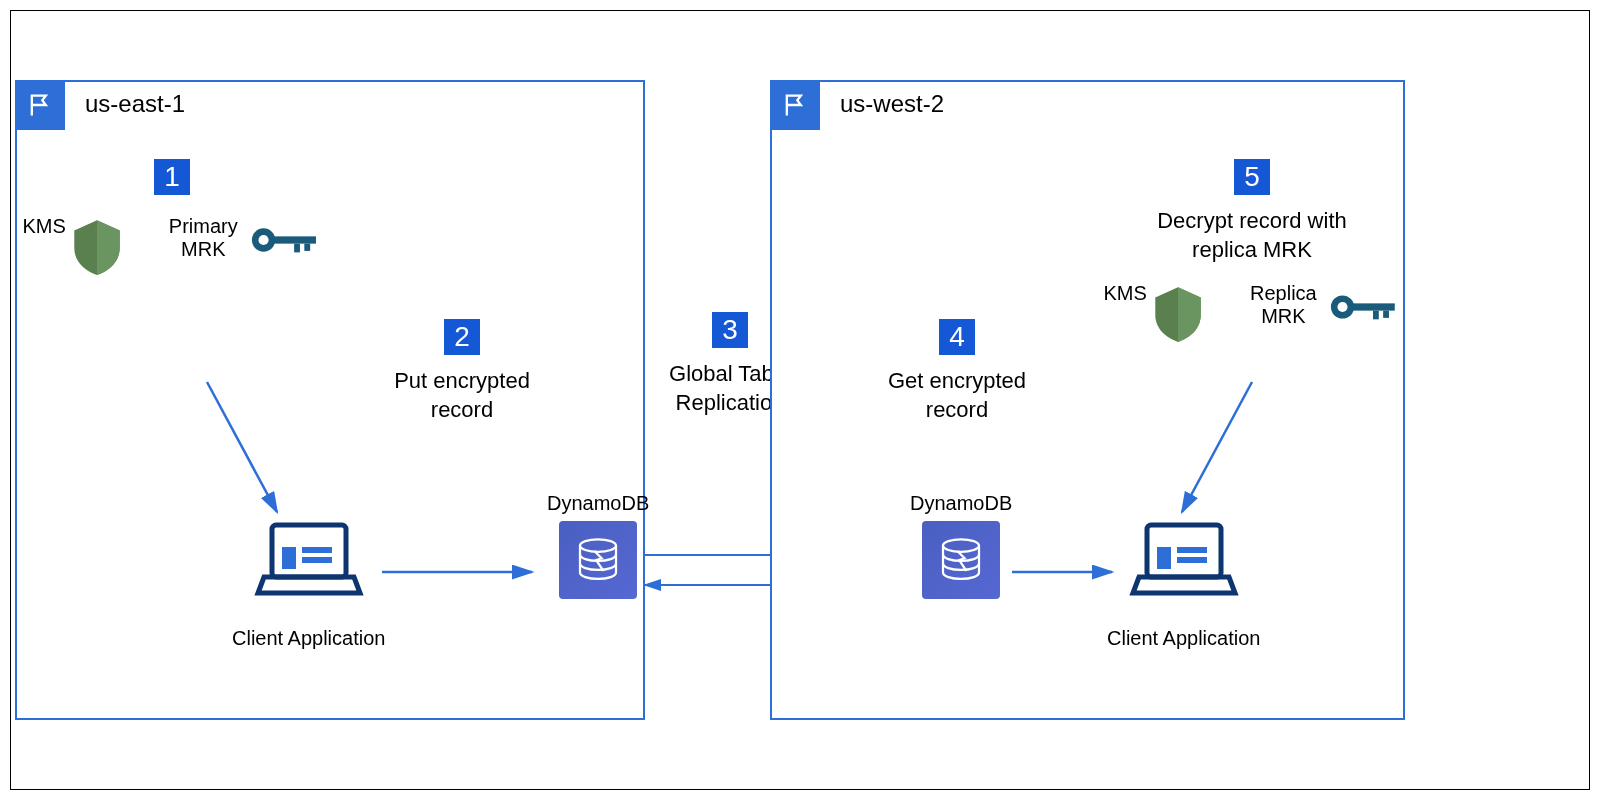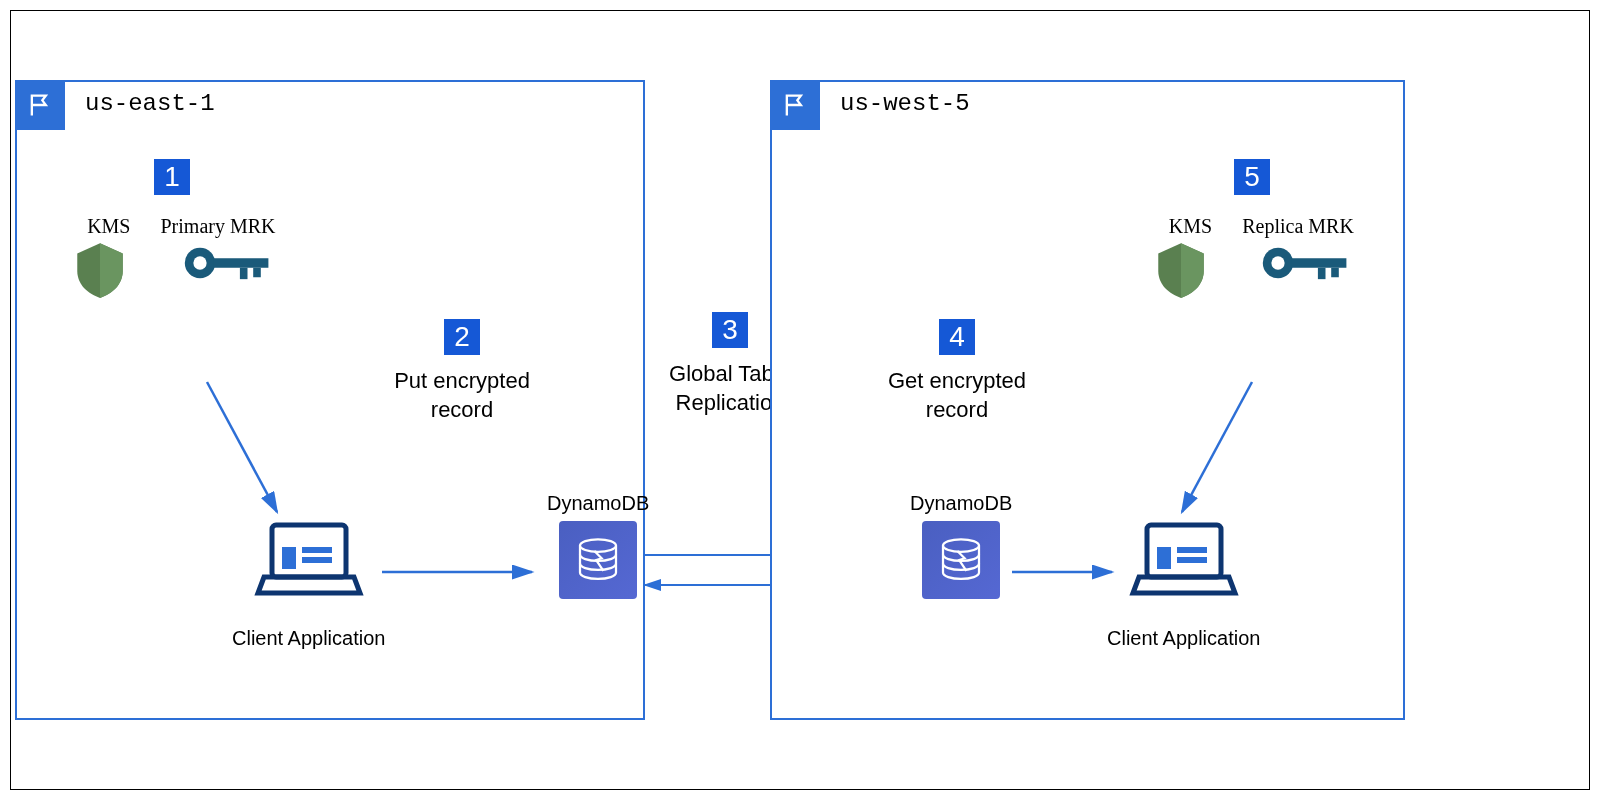--- a/index.html
+++ b/index.html
@@ -35,21 +35,20 @@
       background: #2d6fd6;
       display: flex;
       align-items: center;
       justify-content: center;
     }
     .region-title {
       position: absolute;
       top: 8px; left: 68px;
       font-size: 24px;
       color: #000;
-      font-family: Liberation Mono, monospace;
     }
     .step-badge {
       width: 40px; height: 40px;
       background: #1558d6;
       color: #fff;
       display: flex;
       align-items: center;
       justify-content: center;
       font-size: 28px;
       font-weight: 400;
@@ -74,23 +73,22 @@
       text-align: center;
     }
     .icon-label-row {
       display: flex;
       gap: 30px;
       align-items: flex-start;
       margin-top: 18px;
     }
     .icon-col {
       display: flex;
-      flex-direction: column;
-      align-items: flex-end;
-      font-family: Liberation Serif, serif;
+      flex-direction: row;
+      align-items: flex-start;
     }
     .dynamodb-icon {
       width: 78px; height: 78px;
       background: linear-gradient(135deg, #4a5fc1, #5568d3);
       border-radius: 4px;
       display: flex;
       align-items: center;
       justify-content: center;
     }
     .client-app-label {
@@ -190,29 +188,30 @@
     <line x1="365" y1="490" x2="515" y2="490" stroke="#2d6fd6" stroke-width="2.5" marker-end="url(#arrow)"></line>
   </svg>
 </div>
 
 <div class="region-box region-right">
   <div class="flag-badge">
     <svg width="28" height="28" viewBox="0 0 24 24">
       <path d="M5 3v18M5 4h12l-3 4 3 4H5" fill="none" stroke="#fff" stroke-width="2"></path>
     </svg>
   </div>
-  <div class="region-title">us-west-5</div>
+  <div class="region-title">us-west-2</div>
 
   <div class="step-group" style="top:235px; left:75px; width:220px;">
     <div class="step-badge">4</div>
     <div class="step-text">Get encrypted<br>record</div>
   </div>
 
   <div class="step-group" style="top:75px; left:355px; width:250px;">
     <div class="step-badge">5</div>
+    <div class="step-text">Decrypt record with<br>replica MRK</div>
     <div class="icon-label-row">
       <div class="icon-col">
         <div class="label-small">KMS</div>
         <svg width="62" height="62" viewBox="0 0 60 60">
           <path d="M30 5 L52 15 L52 32 C52 45 42 54 30 58 C18 54 8 45 8 32 L8 15 Z" fill="#5a8050"></path>
           <path d="M30 5 L52 15 L52 32 C52 45 42 54 30 58 L30 5 Z" fill="#6a9560"></path>
         </svg>
       </div>
       <div class="icon-col">
         <div class="label-small">Replica MRK</div>

